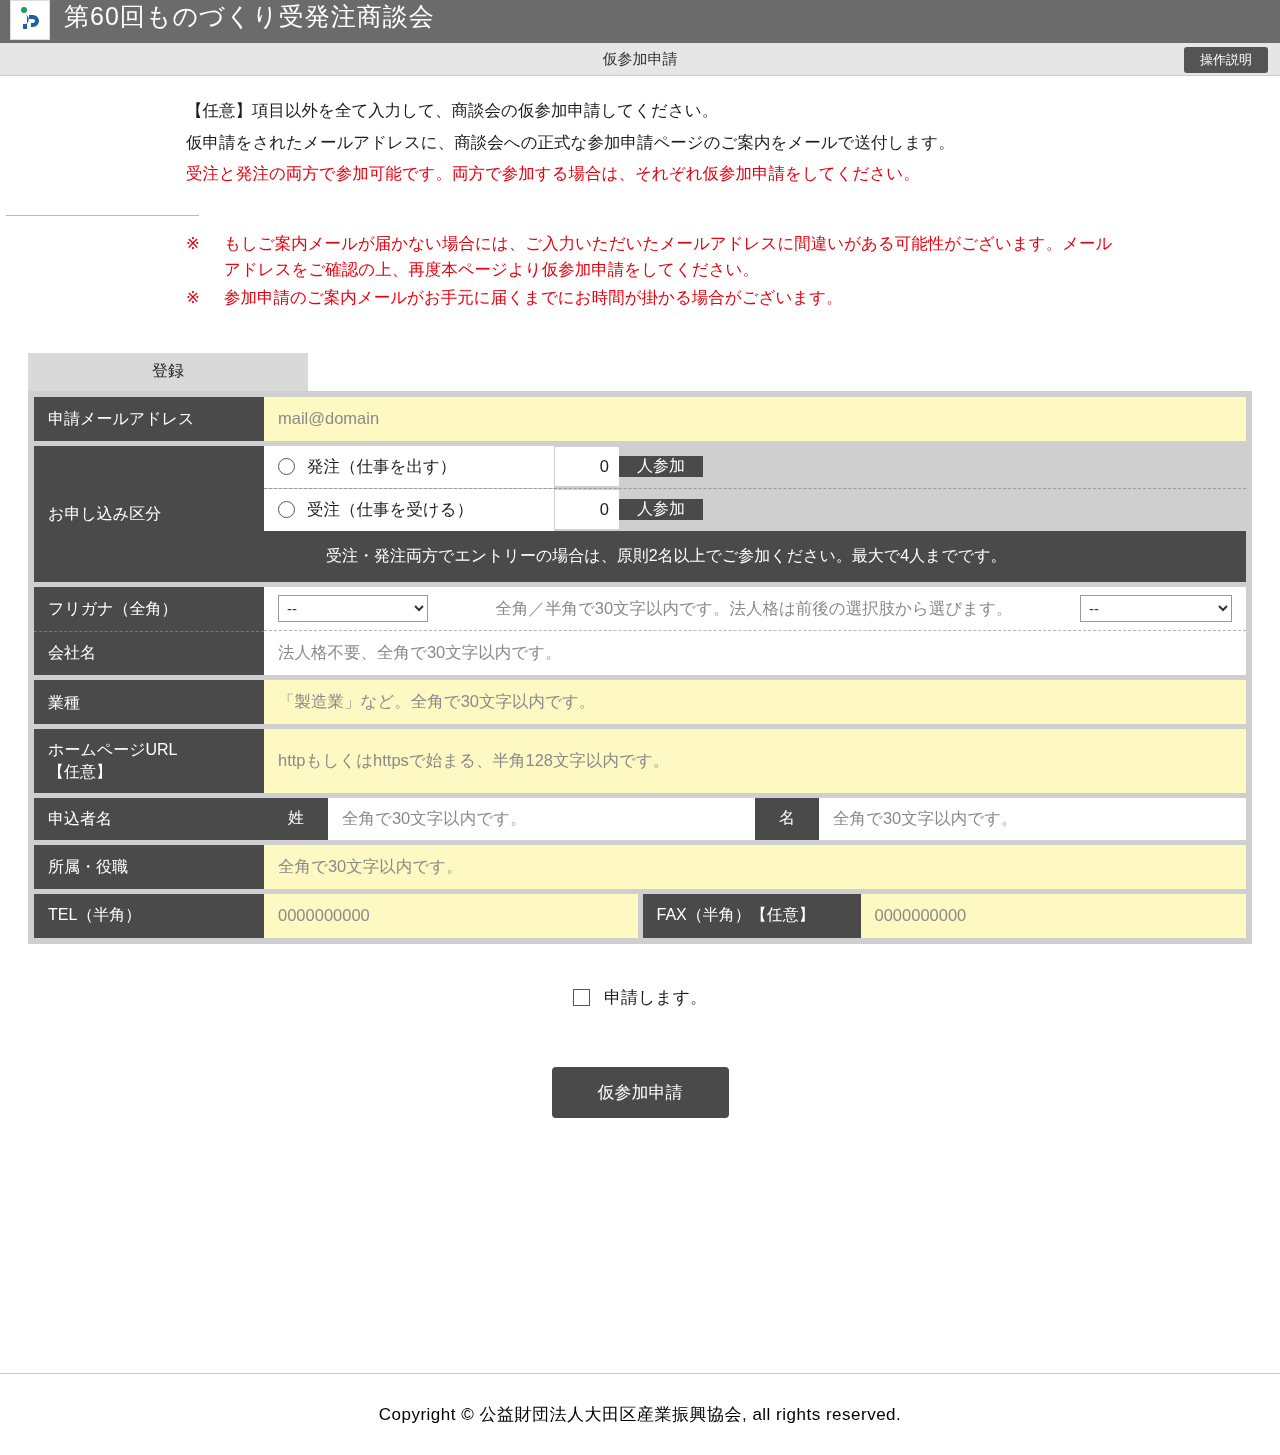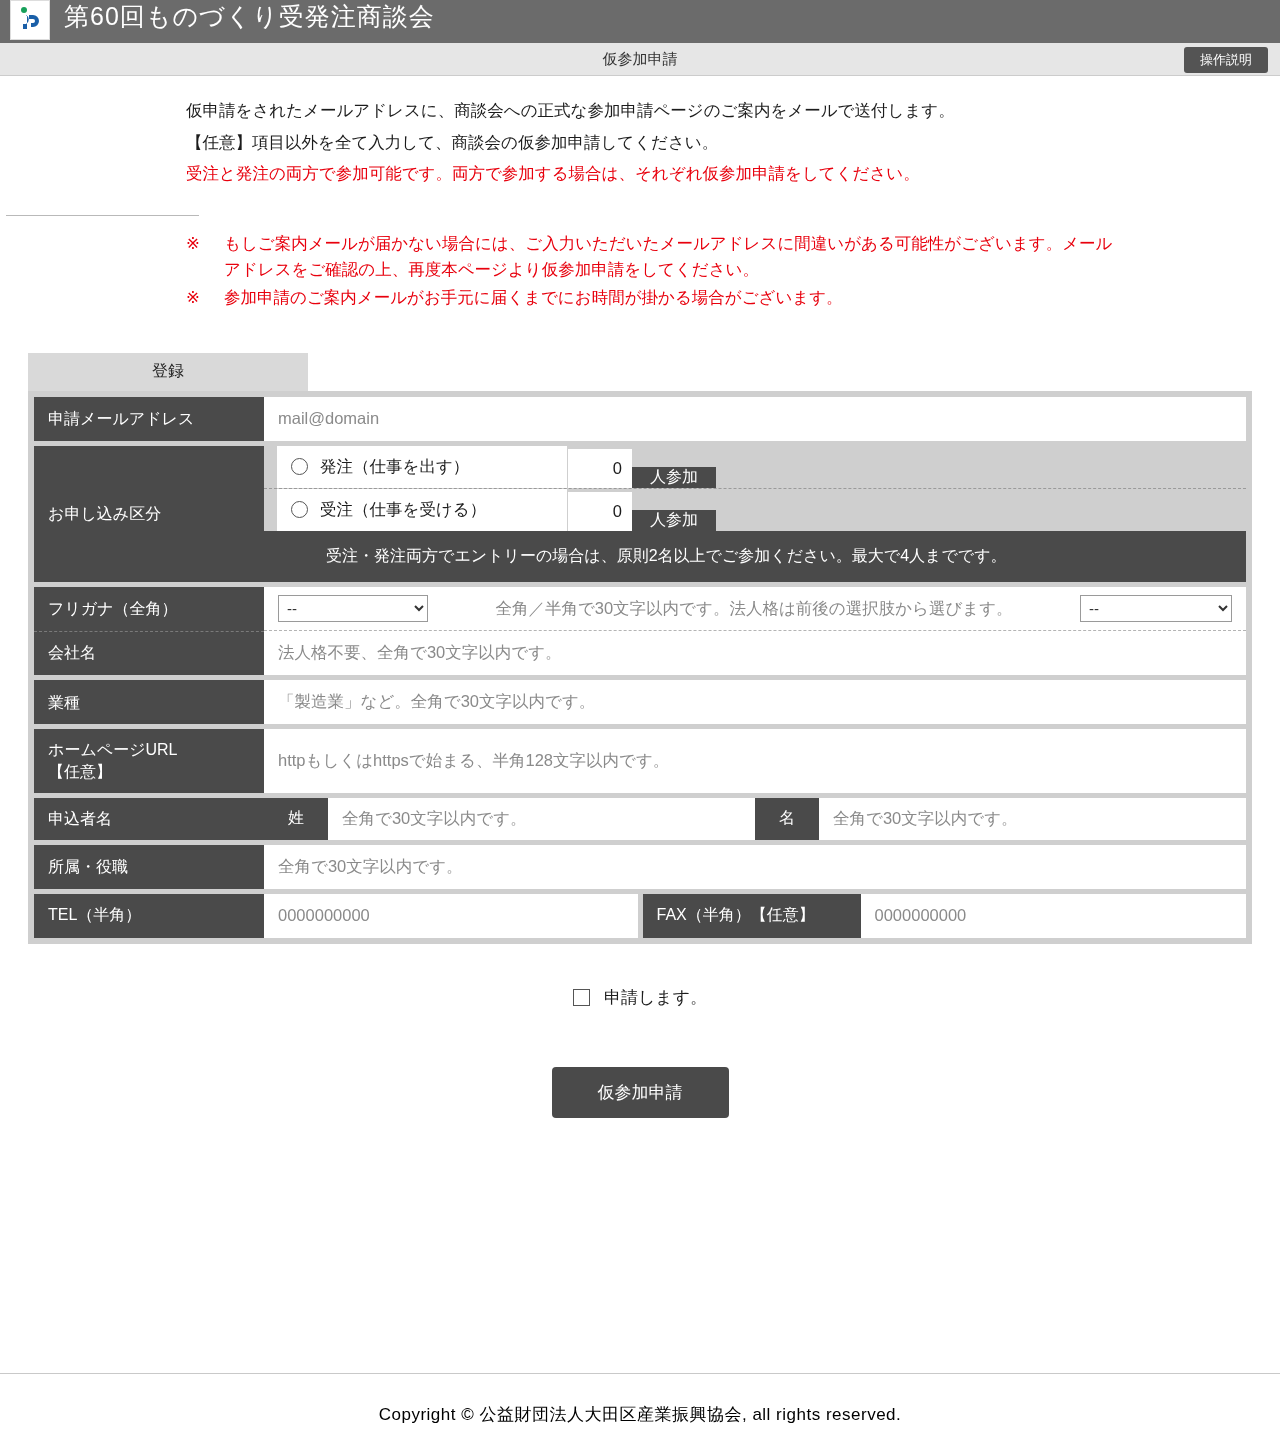--- a/index.html
+++ b/index.html
@@ -125,39 +125,38 @@
     width: 230px;
     flex: 0 0 230px;
     display: flex;
     align-items: center;
     padding: 10px 14px;
     line-height: 1.35;
   }
   .lbl.two-line { flex-direction: column; align-items: flex-start; }
 
   .fld {
-    background: #ffffff;
+    background: #fef9c3;
     flex: 1;
     display: flex;
     align-items: center;
     padding: 0 14px;
     font-size: 16.5px;
     color: #8a8a8a;
     min-height: 44px;
   }
   .ph { color: #8a8a8a; }
 
   
   .cat-block { flex: 1; display: flex; flex-direction: column; background: #4a4a4a; }
   .cat-line {
     display: flex;
-    align-items: flex-end;
+    align-items: center;
     background: #cfcfcf;
     border-bottom: 1px dashed #9a9a9a;
-    padding-left: 13px;
   }
   .cat-line:nth-child(2) { border-bottom: none; }
   .cat-opt {
     background: #ffffff;
     width: 290px;
     flex: 0 0 290px;
     display: flex; align-items: center;
     padding: 10px 14px;
     font-size: 16.5px;
     color: #1c1c1c;
@@ -310,22 +309,22 @@
   </div>
   <div class="site-title">第60回ものづくり受発注商談会</div>
 </div>
 
 <div class="subbar">
   <div class="subbar-title">仮参加申請</div>
   <button class="help-button">操作説明</button>
 </div>
 
 <div class="intro">
+  <p>【任意】項目以外を全て入力して、商談会の仮参加申請してください。</p>
   <p>仮申請をされたメールアドレスに、商談会への正式な参加申請ページのご案内をメールで送付します。</p>
-  <p>【任意】項目以外を全て入力して、商談会の仮参加申請してください。</p>
   <p class="red">受注と発注の両方で参加可能です。両方で参加する場合は、それぞれ仮参加申請をしてください。</p>
 </div>
 
 <div class="rule"></div>
 
 <div class="notes">
   <div class="note-row">
     <span class="note-mark">※</span>
     <span class="note-text">もしご案内メールが届かない場合には、ご入力いただいたメールアドレスに間違いがある可能性がございます。メールアドレスをご確認の上、再度本ページより仮参加申請をしてください。</span>
   </div>

